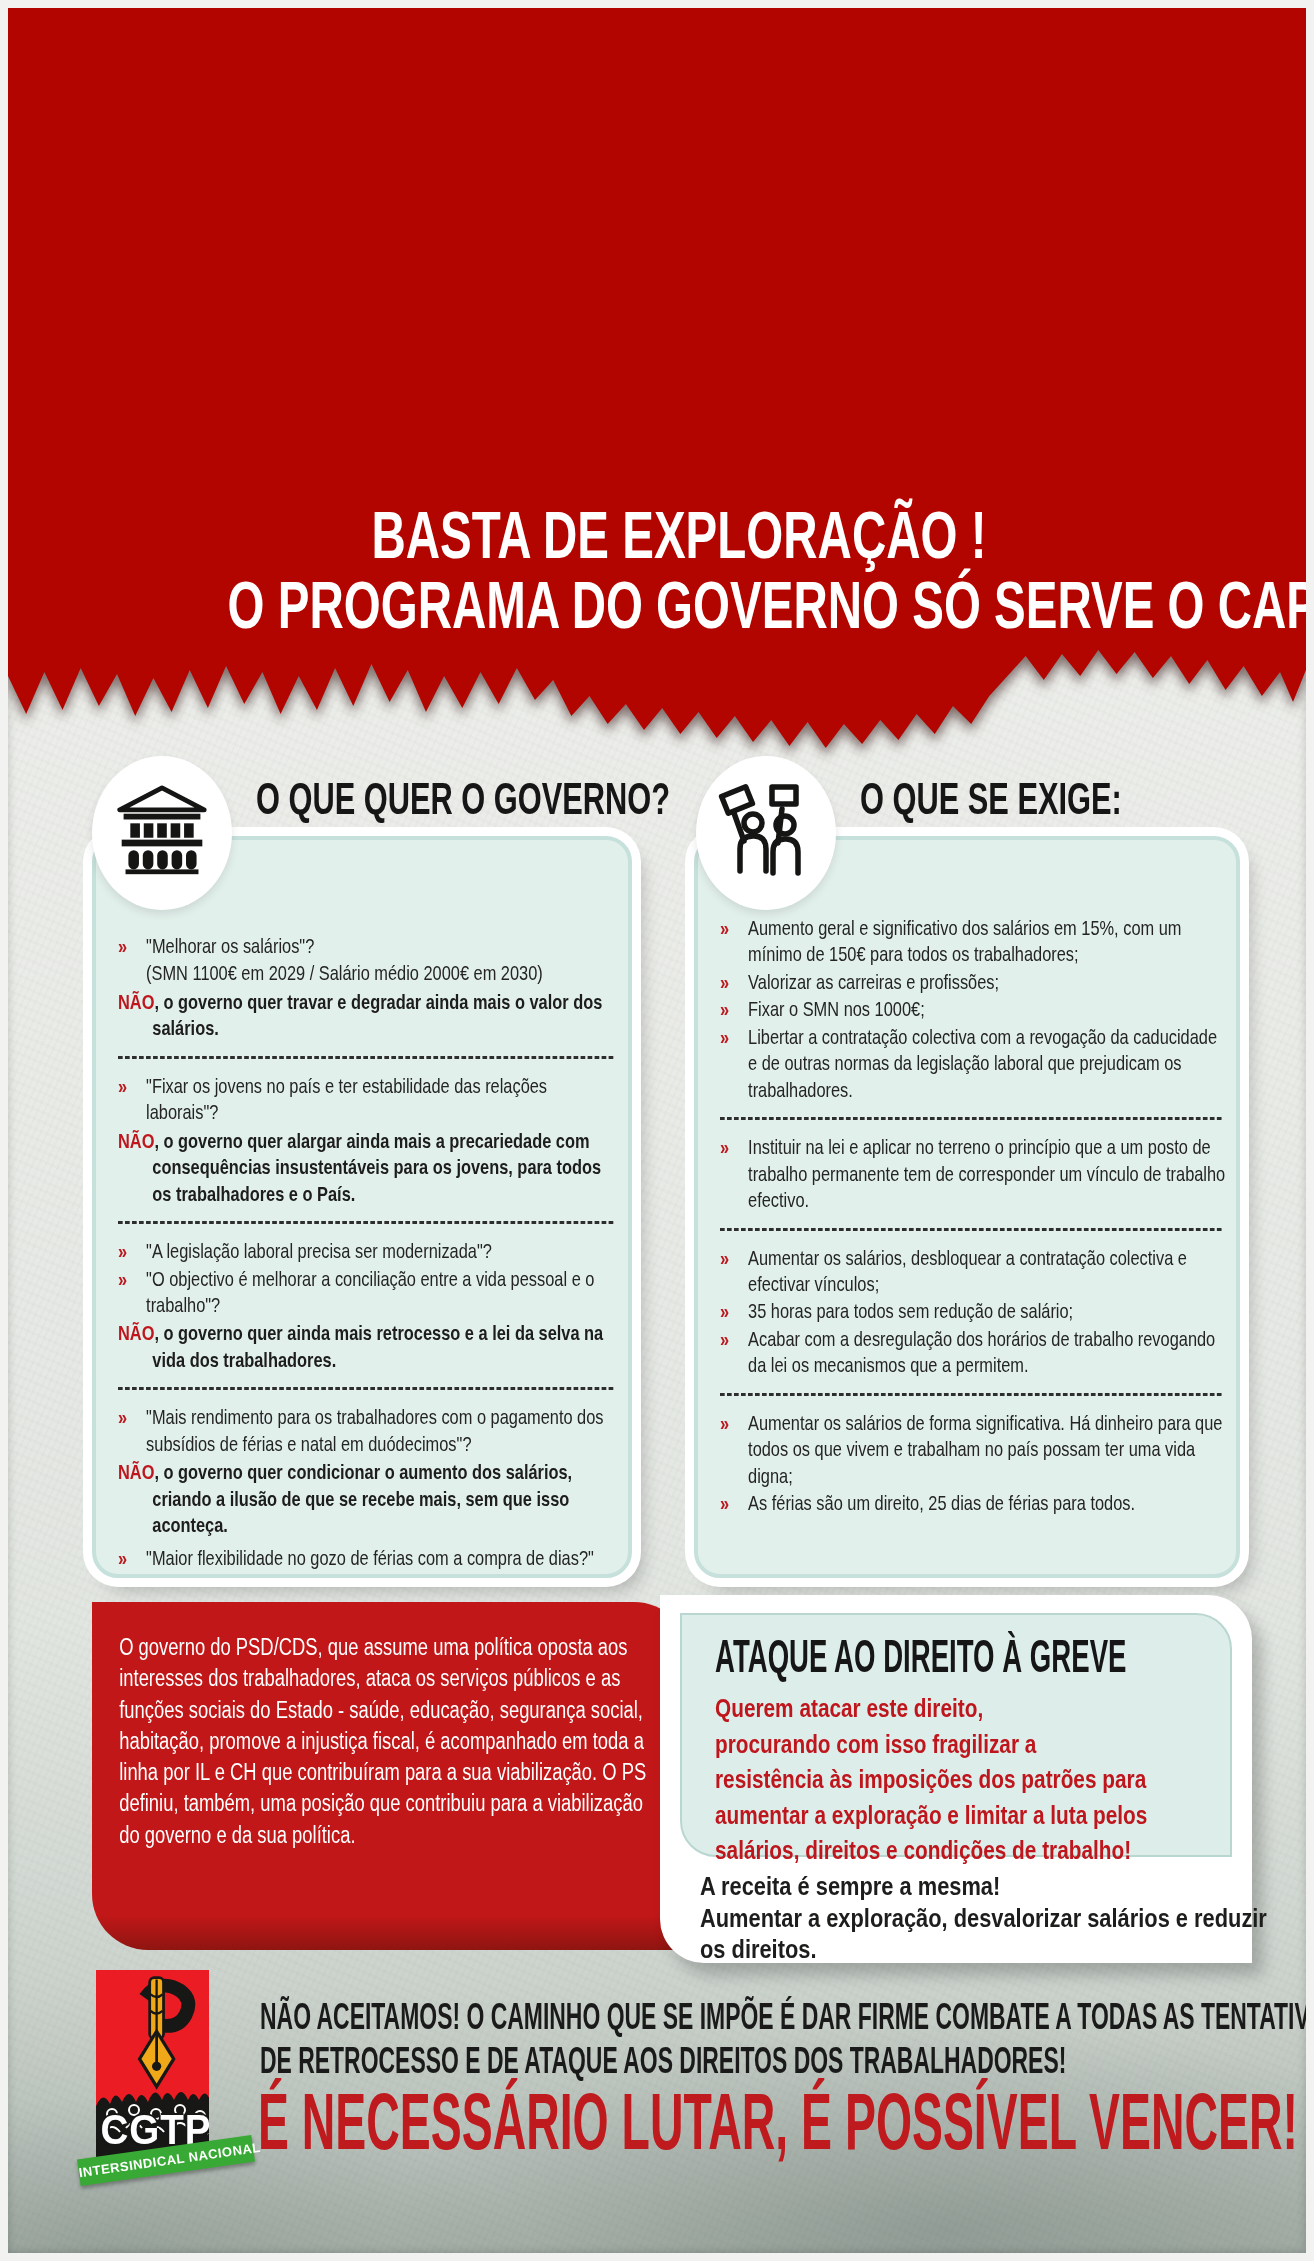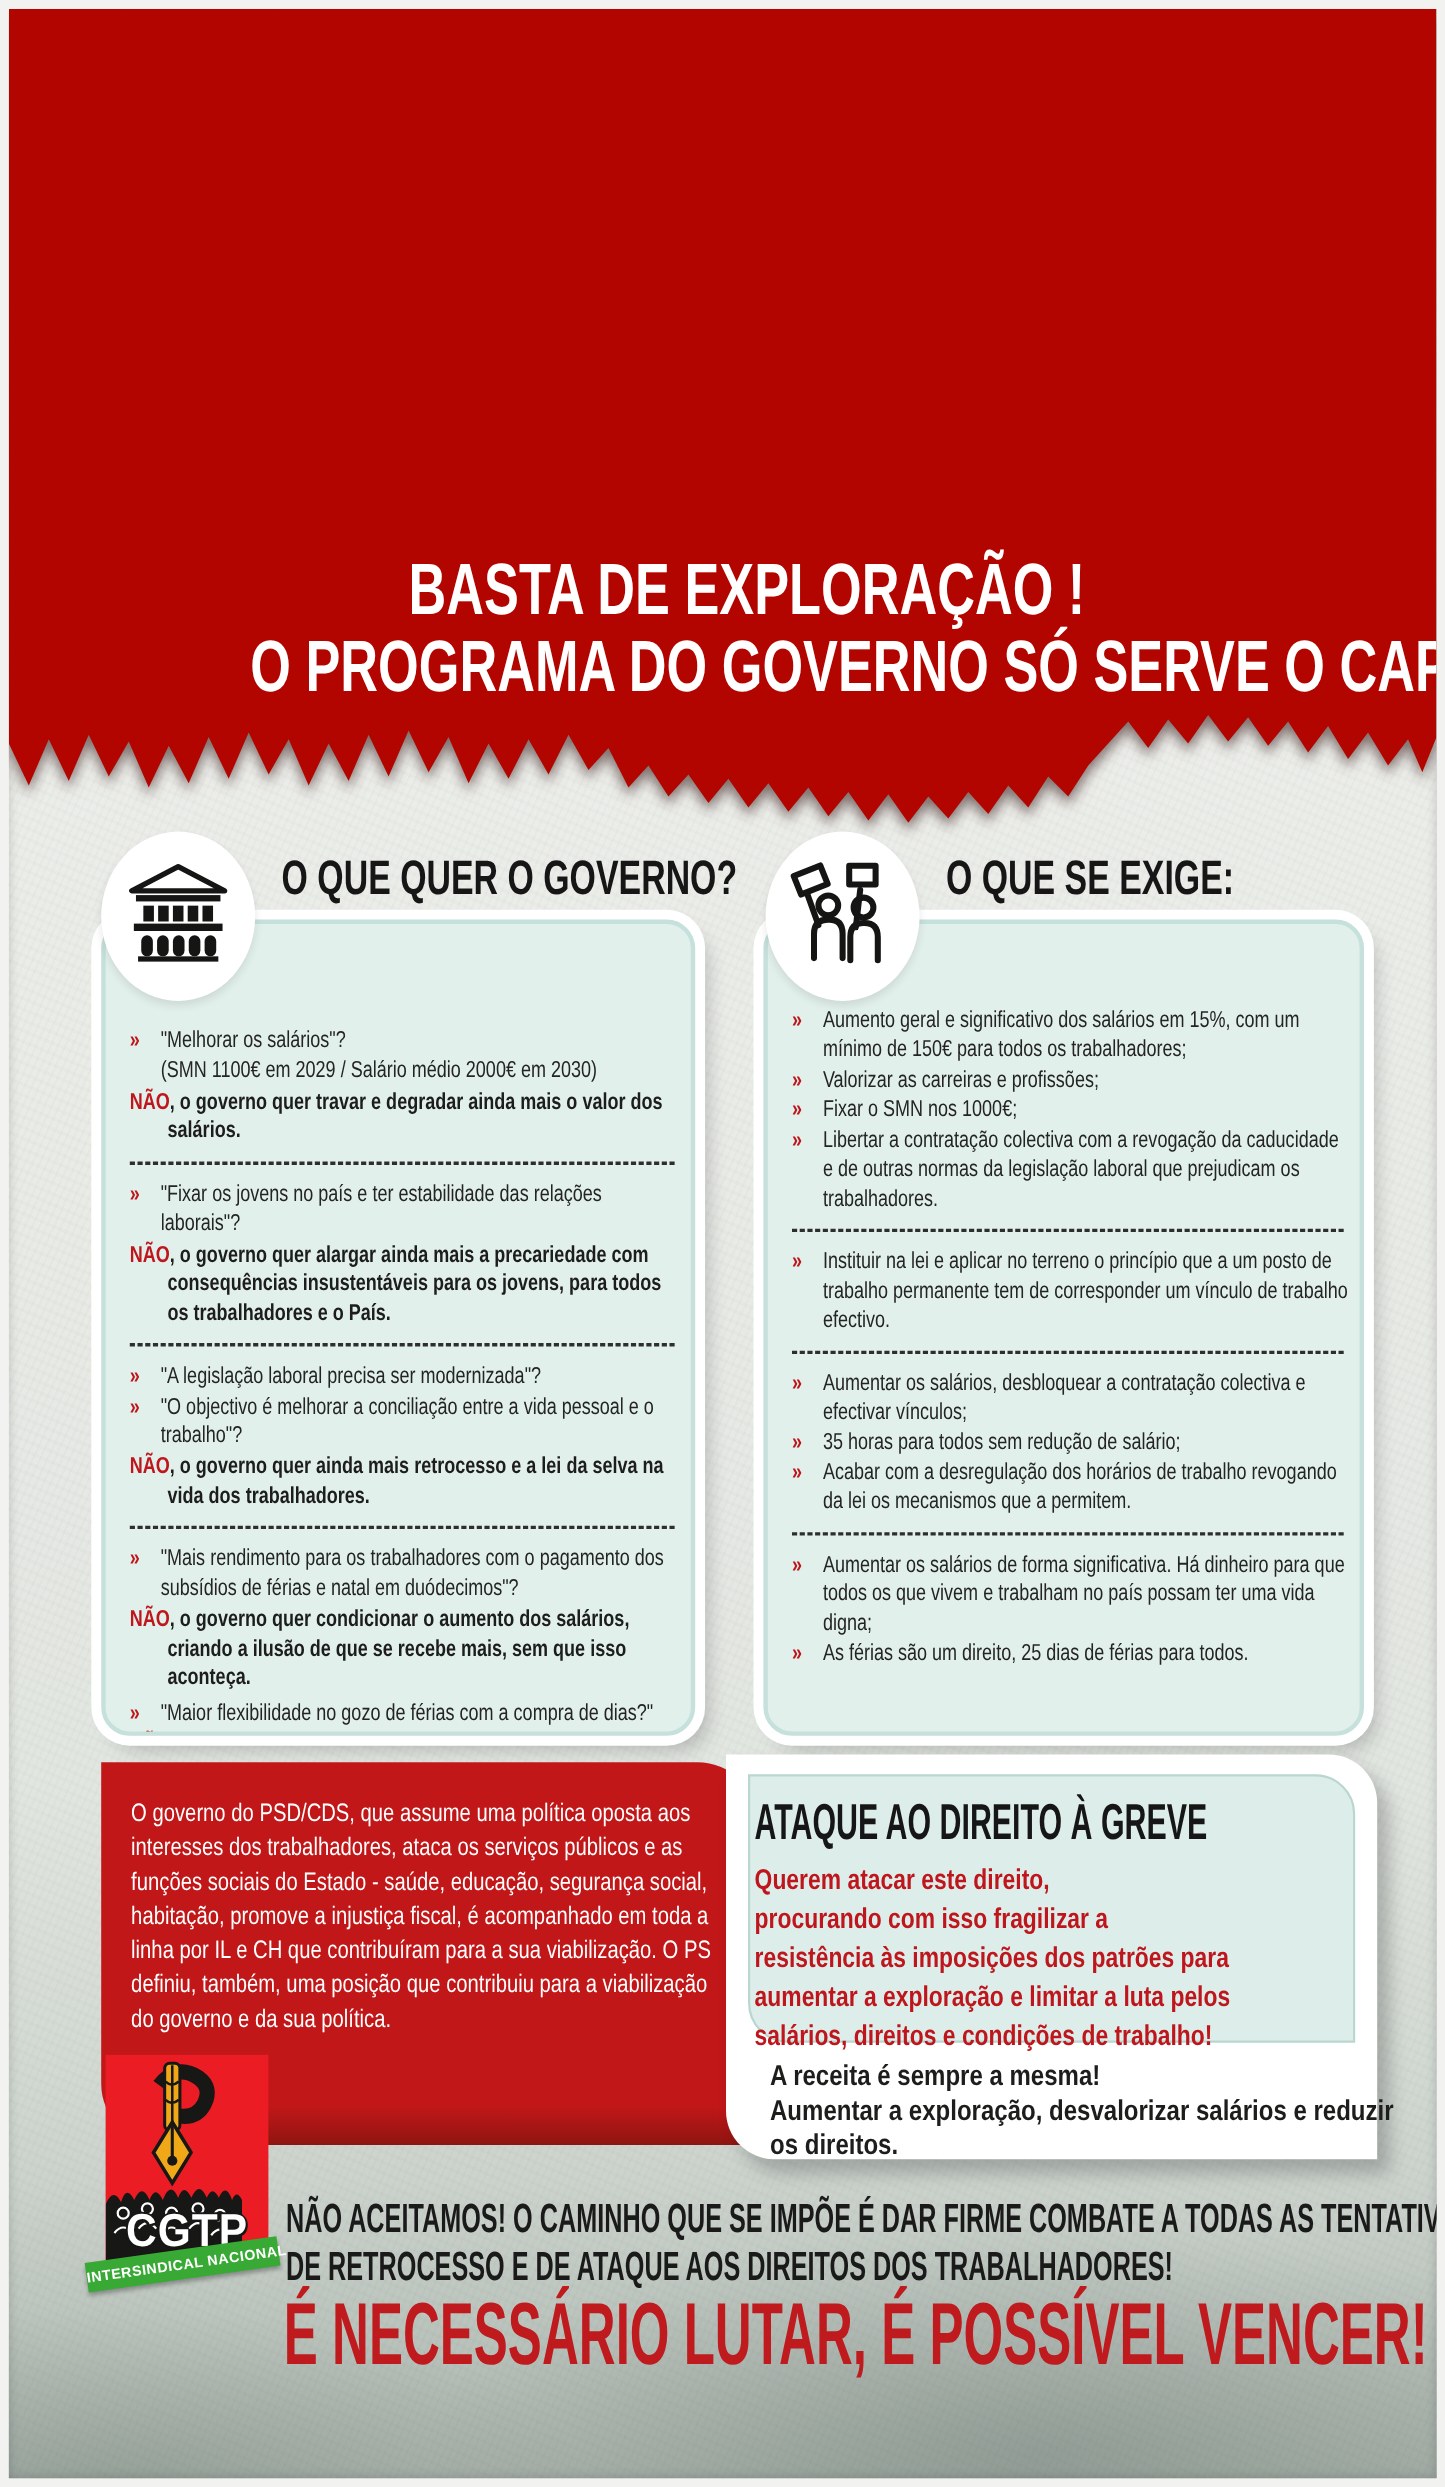--- a/index.html
+++ b/index.html
@@ -42,34 +42,34 @@
   .no{color:#be161c;}
   .sep{border-top:3px dashed #2e2e2e;margin:14px 10px 14px 0;height:0;}
   
   .gov{position:absolute;left:84px;top:1594px;width:598px;height:348px;z-index:4;color:#ffffff;
     background:linear-gradient(180deg,#c11718 0%,#c11718 90%,#8e1511 100%);border-radius:0 56px 0 56px;box-sizing:border-box;}
   .gov-inner{padding:30px 30px 0 34px;font-size:23px;line-height:1.36;transform:scaleX(.8);transform-origin:0 0;width:125%;box-sizing:border-box;}
   
   .strike{position:absolute;left:652px;top:1587px;width:592px;height:368px;background:#ffffff;border-radius:0 44px 0 44px;
     box-shadow:10px 12px 16px rgba(0,0,0,.22);z-index:4;box-sizing:border-box;}
   .strike-teal{position:absolute;left:20px;right:20px;top:18px;height:244px;background:#ddeeea;border:2px solid #b9d6d0;
-    border-radius:0 36px 0 36px;padding:14px 4px;box-sizing:border-box;}
+    border-radius:0 36px 0 36px;padding:14px 33px;box-sizing:border-box;}
   .strike-title{font-weight:700;color:#161616;font-size:46px;white-space:nowrap;transform:scaleX(.6);transform-origin:0 50%;}
   .strike-body{margin-top:8px;color:#be161c;font-weight:700;font-size:26px;line-height:1.37;transform:scaleX(.8);transform-origin:0 0;width:125%;}
   .strike-notes{position:absolute;left:40px;right:14px;top:276px;color:#1d1d1b;font-weight:700;font-size:26px;line-height:1.22;
     transform:scaleX(.84);transform-origin:0 0;width:119%;}
   
   .f-line{position:absolute;left:252px;color:#1a1a1a;font-weight:700;font-size:37px;white-space:nowrap;
     transform:scaleX(.62);transform-origin:0 50%;z-index:3;}
   .f-line.l1{top:1988px;}
   .f-line.l2{top:2032px;}
   .f-slogan{position:absolute;left:250px;top:2068px;color:#bf1a1e;font-weight:700;font-size:80px;white-space:nowrap;
     transform:scaleX(.58);transform-origin:0 50%;z-index:3;}
   
-  .logo{position:absolute;left:88px;top:1860px;width:148px;height:200px;z-index:4;text-decoration:underline;}
+  .logo{position:absolute;left:88px;top:1962px;width:113px;height:200px;z-index:4;text-decoration:underline;}
   .logo-red{position:absolute;left:0;top:0;right:0;height:192px;background:#ec1c24;overflow:hidden;}
   .logo-emblem{position:absolute;left:10px;top:4px;width:104px;height:120px;}
   .logo-crowd{position:absolute;left:0;right:0;bottom:0;height:86px;}
   .logo-cgtp{position:absolute;left:0;right:0;bottom:8px;text-align:center;color:#ffffff;font-weight:700;font-size:42px;
     letter-spacing:1px;transform:scaleX(.92);z-index:2;
     text-shadow:-2px 0 #171715,2px 0 #171715,0 -2px #171715,0 2px #171715,2px 2px #171715,-2px 2px #171715;}
   .logo-ribbon{position:absolute;left:-18px;bottom:-4px;width:176px;height:27px;background:#39a935;color:#ffffff;
     font-weight:700;font-size:13px;line-height:27px;text-align:center;letter-spacing:.5px;transform:rotate(-8deg);
     box-shadow:0 3px 4px rgba(0,0,0,.3);z-index:3;white-space:nowrap;}
 </style>

